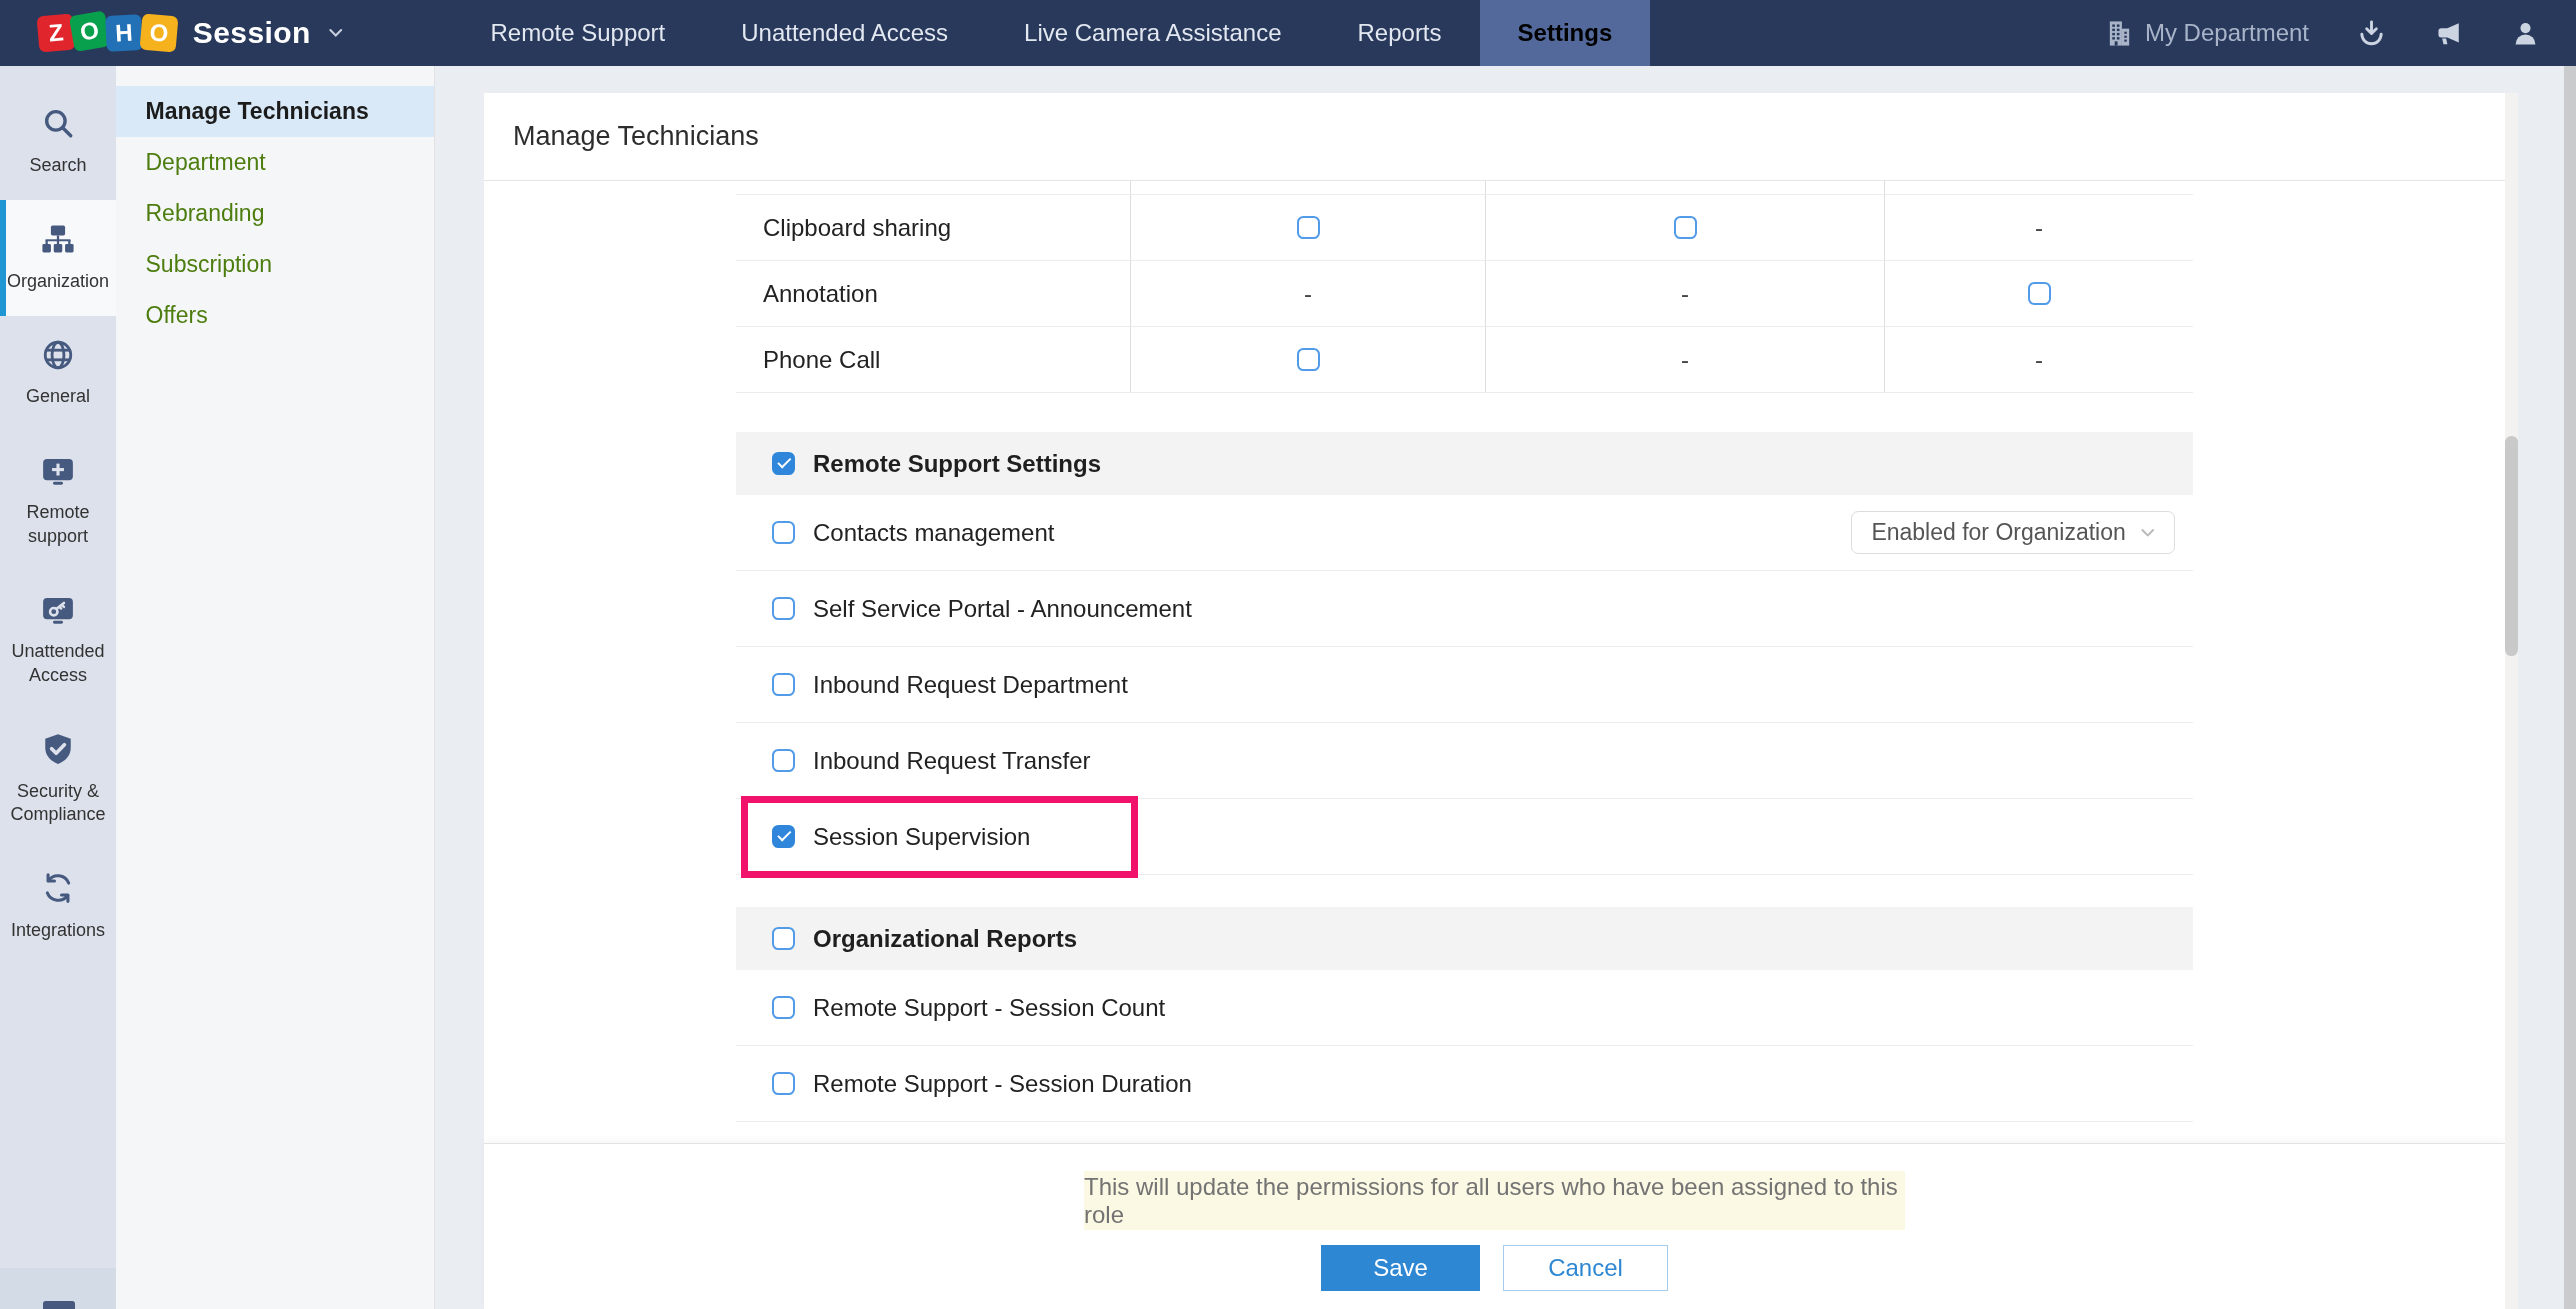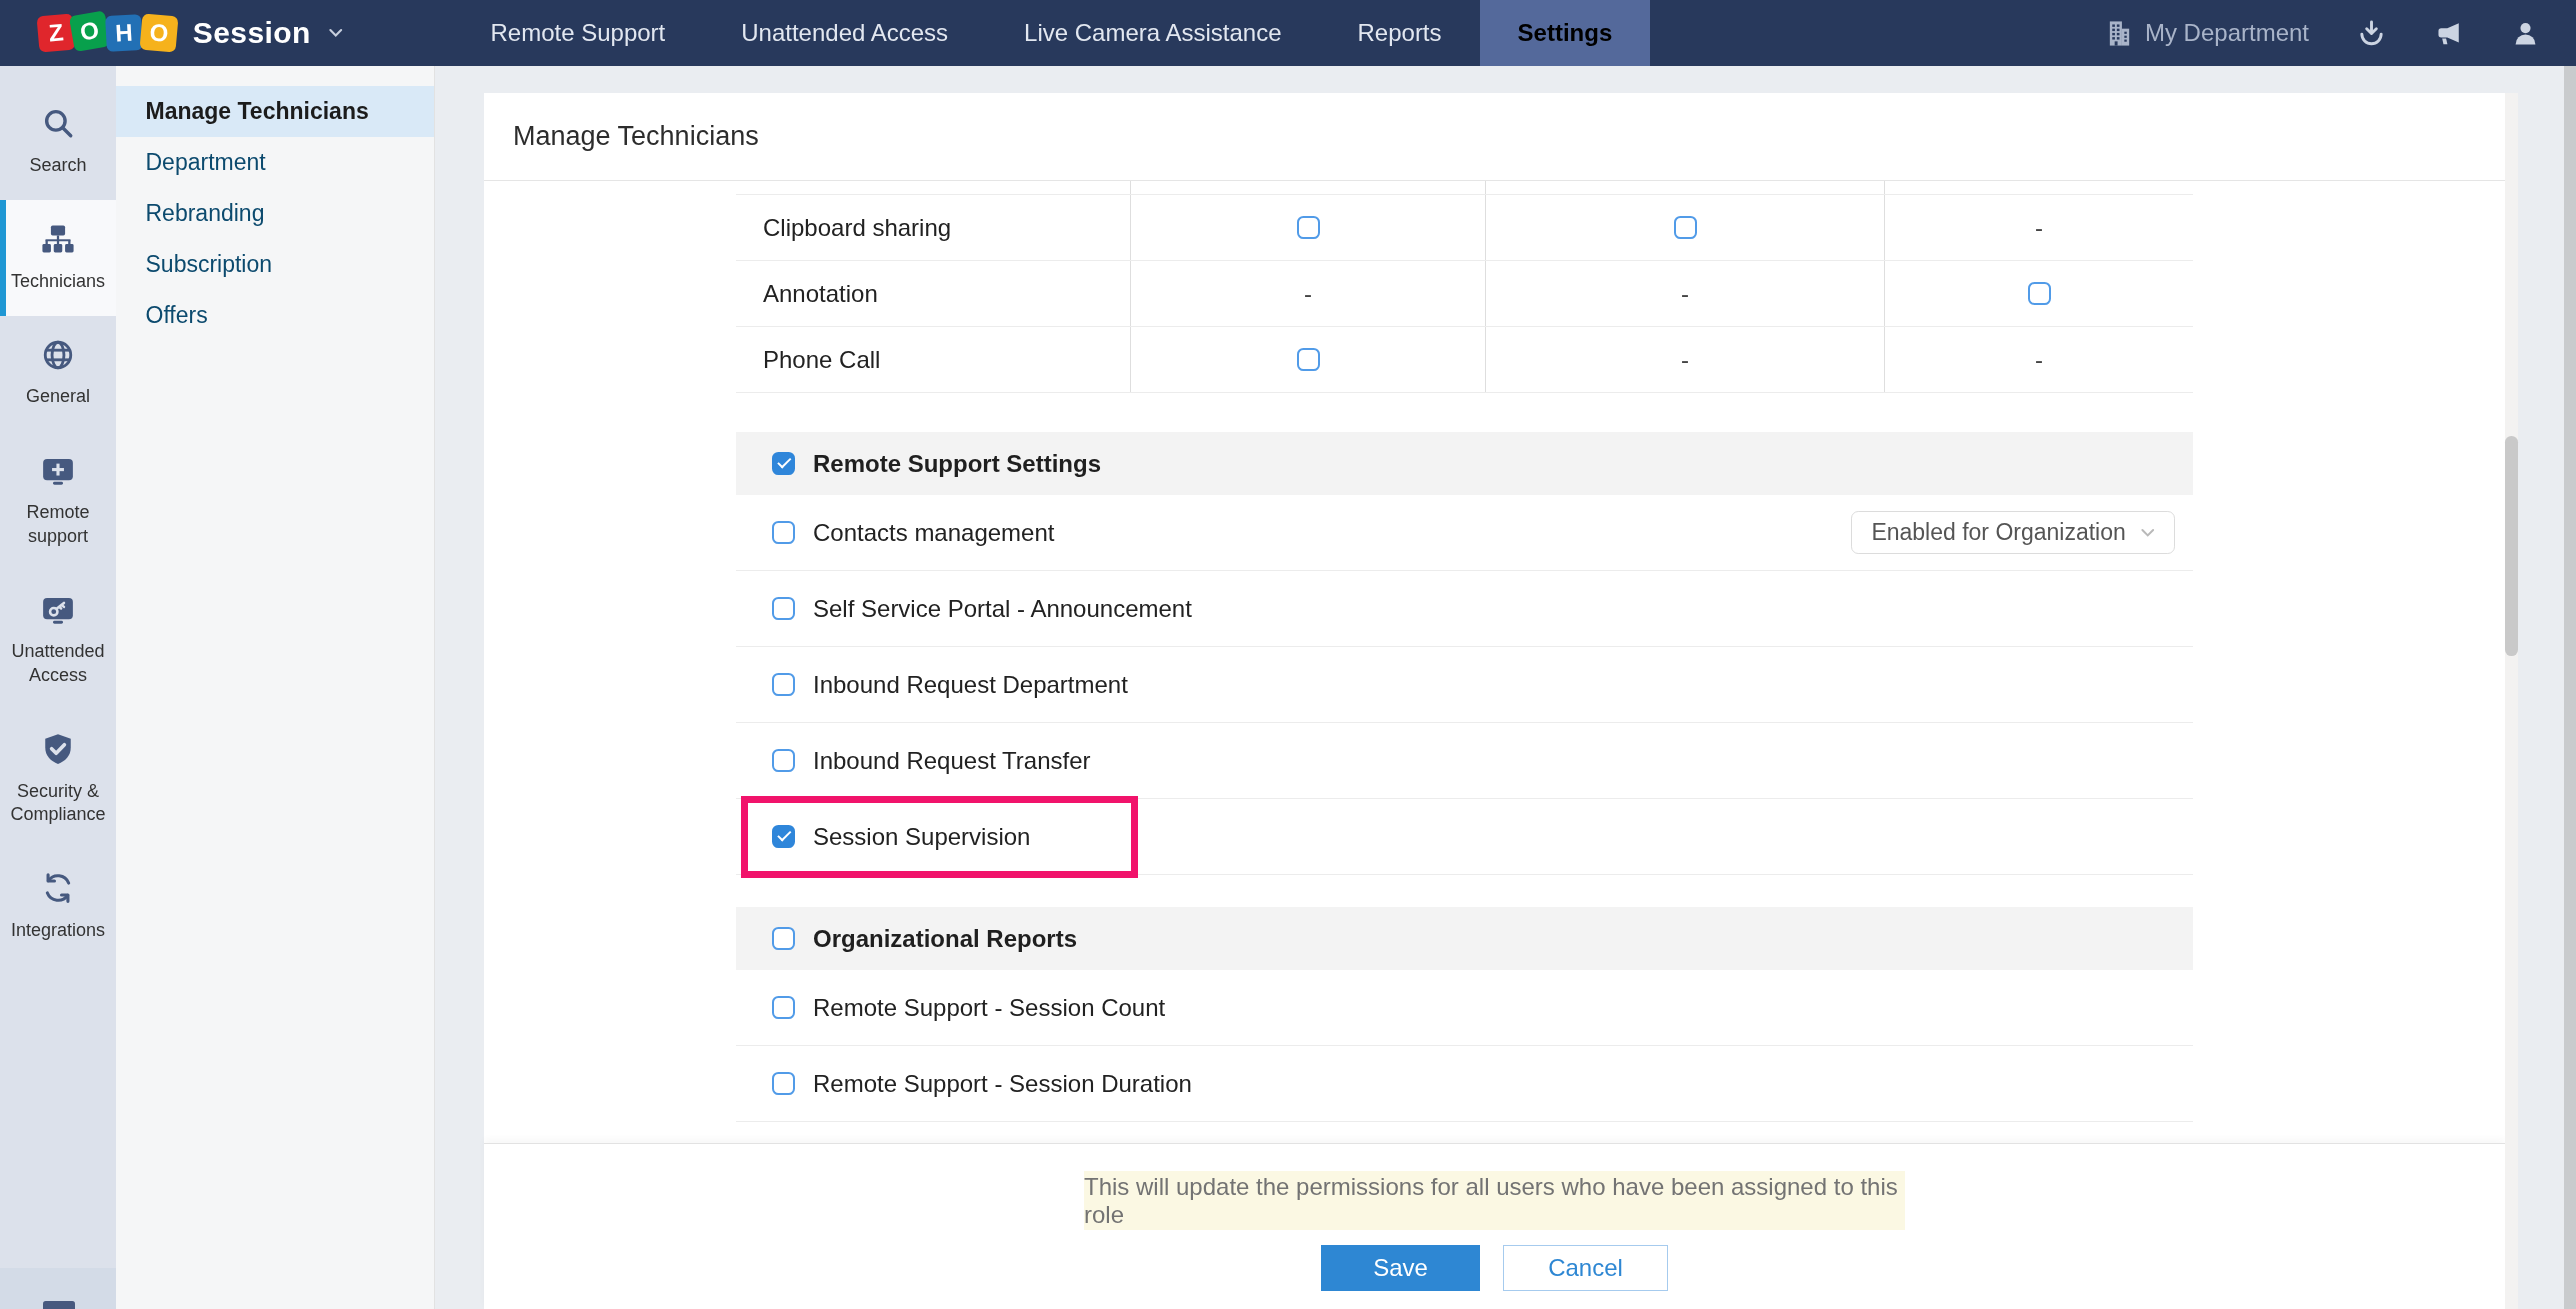--- a/index.html
+++ b/index.html
@@ -54,21 +54,21 @@
   }
   .side-bottom { position: absolute; left: 0; bottom: 0; width: 116px; height: 41px; background: #d3dbe7; }
   .side-partial { position: absolute; left: 43px; bottom: 0; width: 32px; height: 8px; background: #47597f; border-radius: 2.7px 2.7px 0 0; }
 
   
   .submenu {
     position: absolute; left: 116px; top: 66px; width: 319px; bottom: 0;
     background: #f5f6f7; border-right: 0.9px solid #e2e2e2; padding-top: 19.7px; z-index: 30;
   }
   .sub-item {
-    height: 51px; line-height: 51px; padding-left: 29.5px; font-size: 23px; color: #0c4a6e;
+    height: 51px; line-height: 51px; padding-left: 29.5px; font-size: 23px; color: #4d7c0f;
     cursor: pointer; white-space: nowrap;
   }
   .sub-item.active { background: #d9e9f7; font-weight: 700; color: #1c1c1c; }
 
   
   .panel {
     position: absolute; left: 484px; top: 93px; width: 2021px; bottom: 0;
     background: #ffffff; z-index: 20;
   }
   .panel-header { height: 88px; border-bottom: 0.9px solid #e5e5e5; display: flex; align-items: center; }
@@ -217,21 +217,21 @@
             <line x1="15.5" y1="15.5" x2="21" y2="21" stroke-linecap="round"></line>
           </svg></span><div>Search</div></div>
       <div class="side-item active"><span class="s-icon"><svg viewBox="0 0 24 24" fill="currentColor">
             <rect x="7" y="2.5" width="10" height="7" rx="1.2"></rect>
             <rect x="1" y="15.5" width="6" height="6" rx="1"></rect>
             <rect x="9" y="15.5" width="6" height="6" rx="1"></rect>
             <rect x="17" y="15.5" width="6" height="6" rx="1"></rect>
             <path d="M11.2 9.5h1.6v3.2h-1.6z"></path>
             <path d="M3.2 12.2h17.6v1.4H3.2z"></path>
             <path d="M3.2 12.9h1.6v2.6H3.2zM11.2 12.9h1.6v2.6h-1.6zM19.2 12.9h1.6v2.6h-1.6z"></path>
-          </svg></span><div>Technicians</div></div>
+          </svg></span><div>Organization</div></div>
       <div class="side-item"><span class="s-icon"><svg viewBox="0 0 24 24" fill="none" stroke="currentColor" stroke-width="2">
             <circle cx="12" cy="12" r="9"></circle>
             <ellipse cx="12" cy="12" rx="4.2" ry="9"></ellipse>
             <line x1="3.6" y1="8.6" x2="20.4" y2="8.6"></line>
             <line x1="3.6" y1="15.4" x2="20.4" y2="15.4"></line>
           </svg></span><div>General</div></div>
       <div class="side-item"><span class="s-icon"><svg viewBox="0 0 24 24">
             <rect x="1.5" y="3.5" width="21" height="15" rx="2.8" fill="currentColor"></rect>
             <rect x="10.9" y="6.8" width="2.2" height="8.4" fill="#dce1eb"></rect>
             <rect x="7.8" y="9.9" width="8.4" height="2.2" fill="#dce1eb"></rect>

